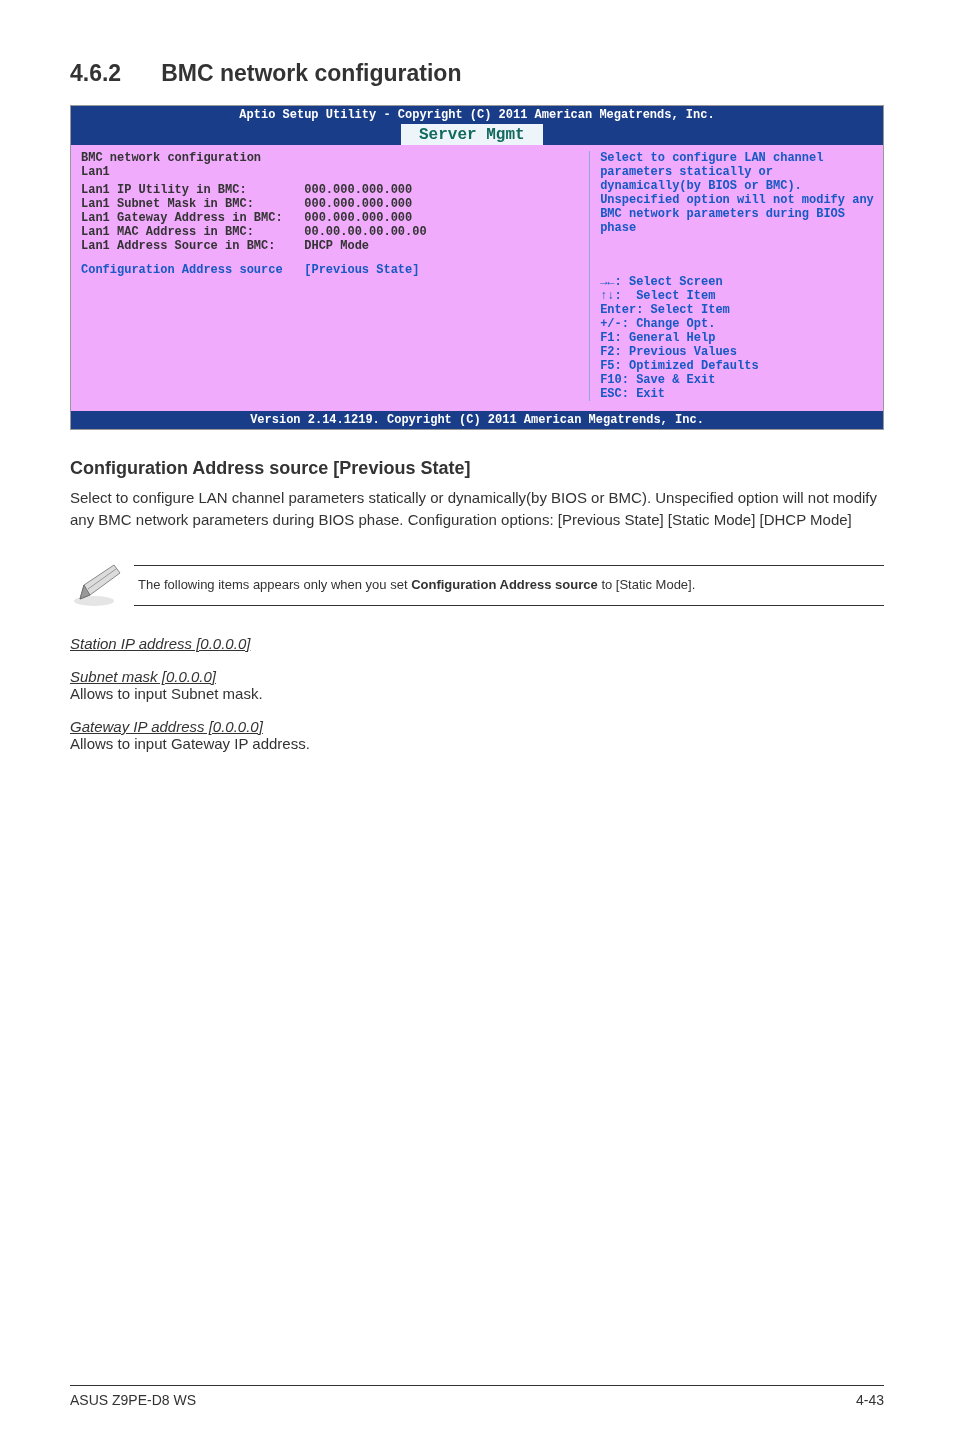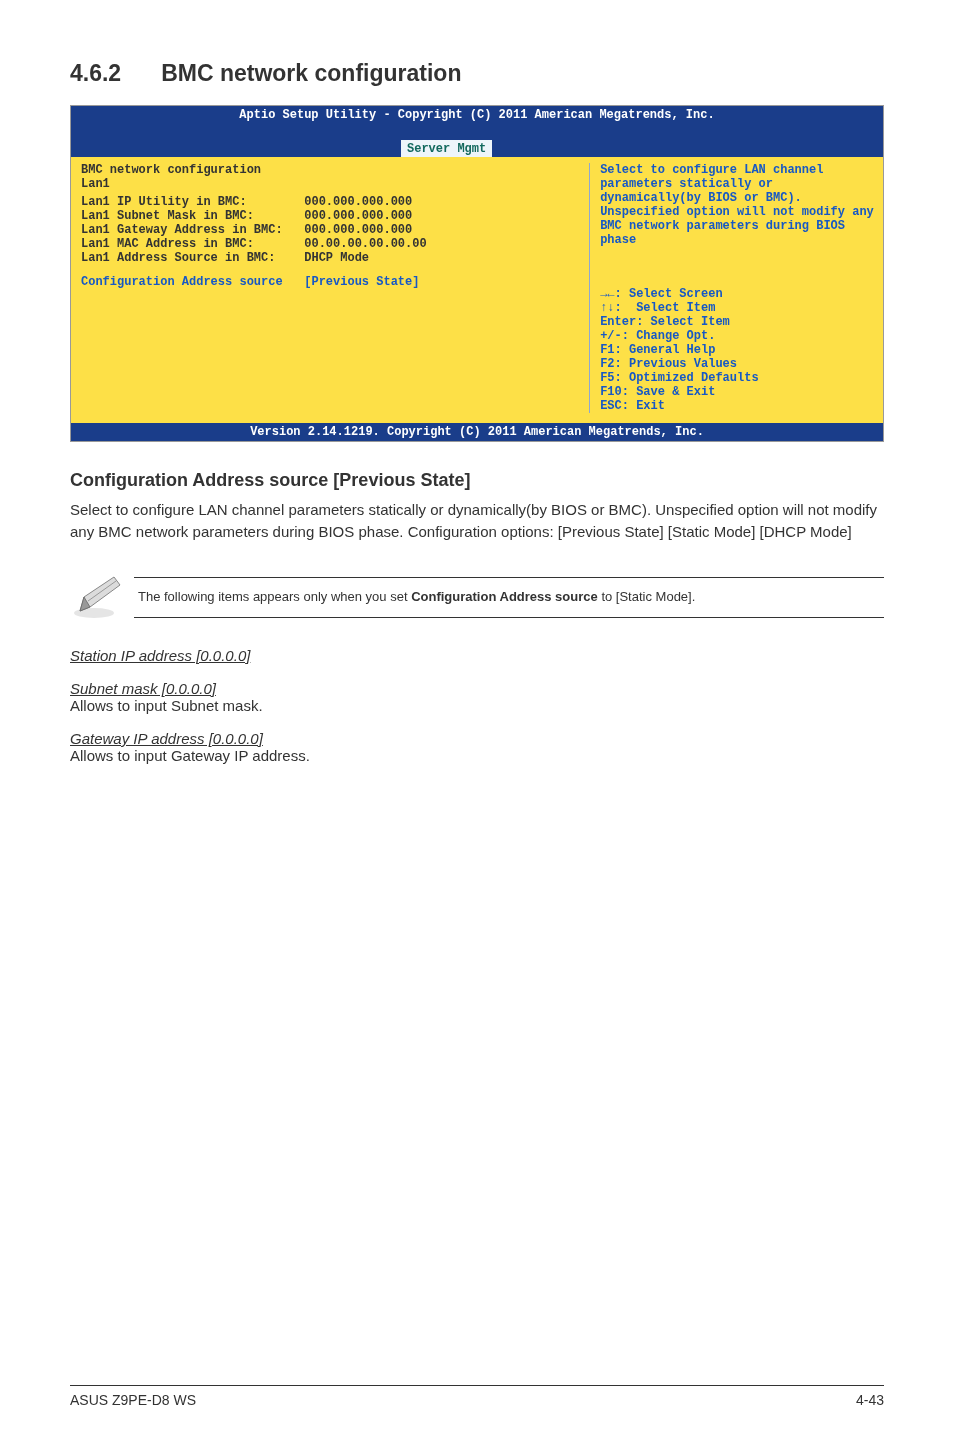--- a/index.html
+++ b/index.html
@@ -14,21 +14,21 @@
     }
     .section-title {
       font-size: 23px;
       font-weight: bold;
       margin-bottom: 18px;
       color: #333;
     }
     .section-num { display: inline-block; margin-right: 40px; }
     .bios-panel {
       border: 1px solid #999;
-      background: #fde047;
+      background: #f0abfc;
       font-family: "Courier New", monospace;
       font-size: 12px;
       margin-bottom: 28px;
     }
     .bios-header, .bios-footer {
       background: #1a3d8a;
       color: #fff;
       font-weight: bold;
       text-align: center;
       padding: 2px 0;
@@ -37,24 +37,23 @@
     .bios-tab-row {
       background: #1a3d8a;
       text-align: left;
       padding-left: 330px;
     }
     .bios-tab {
       display: inline-block;
       background: #eef5fa;
       color: #13695e;
       font-weight: bold;
-      padding: 1px 6px;
+      padding: 1px 18px;
       border-top: 1px solid #eef5fa;
-      font-size: 12px;
-      margin-top: 16px;
+      font-size: 16px;
     }
     .bios-body {
       display: flex;
       padding: 6px 8px 10px 10px;
     }
     .bios-left {
       flex: 0 0 64%;
       padding-right: 8px;
     }
     .bios-right {

